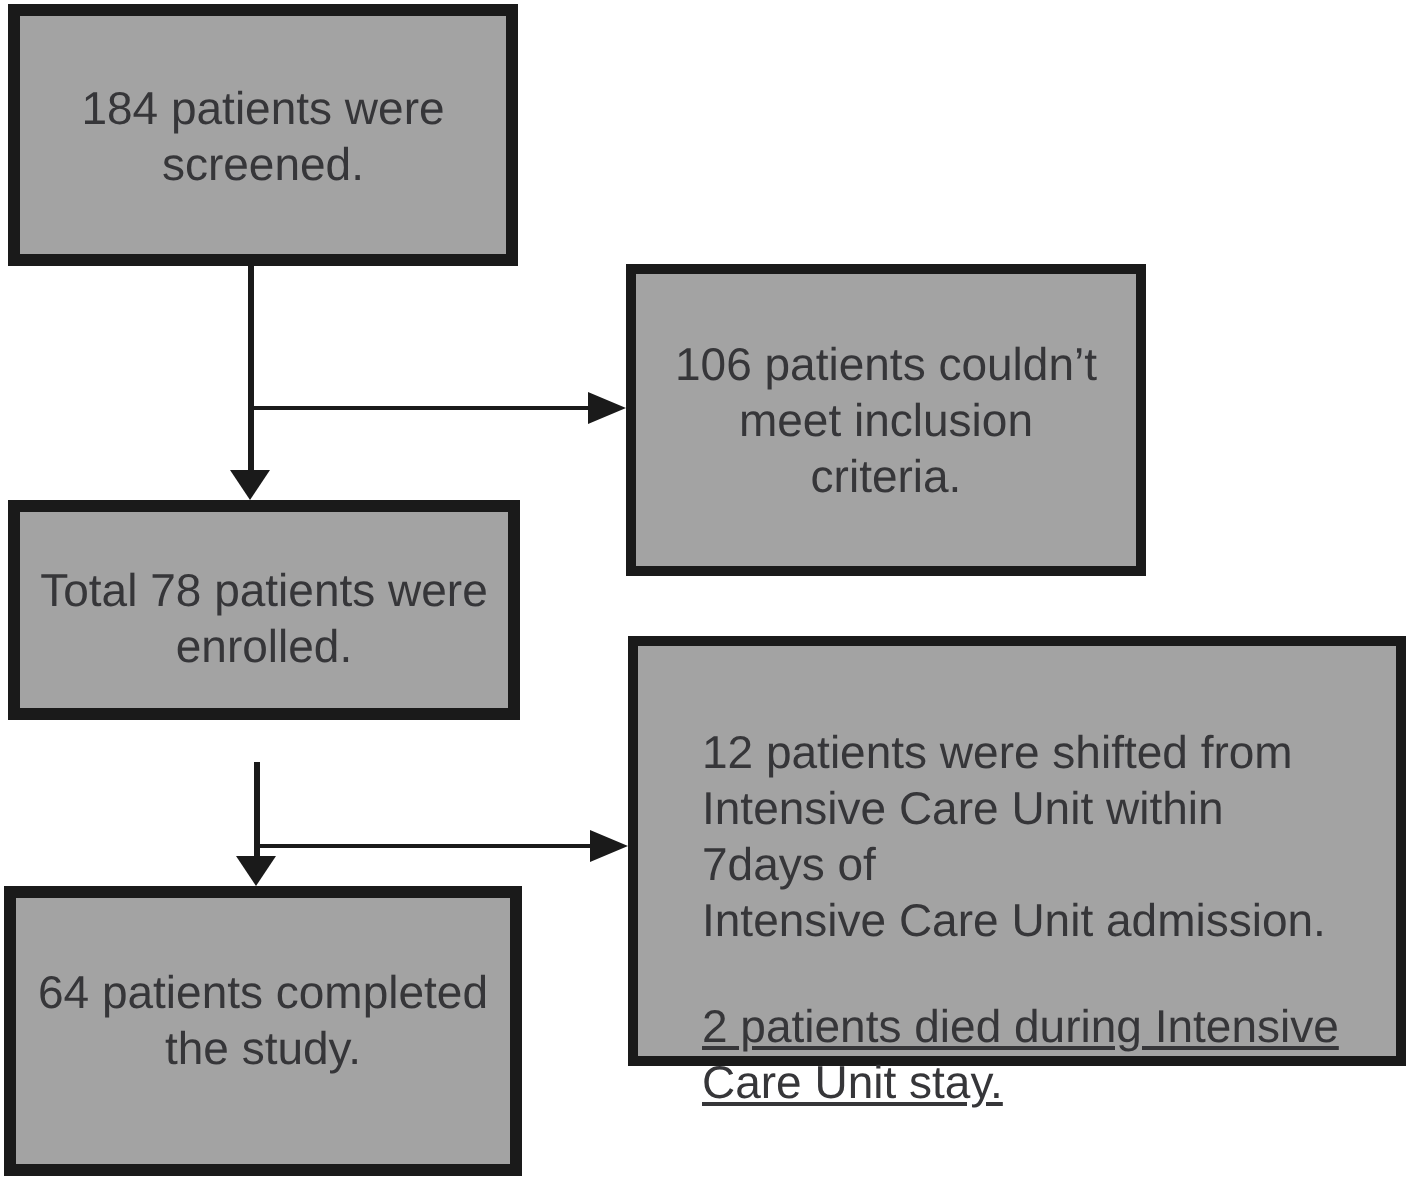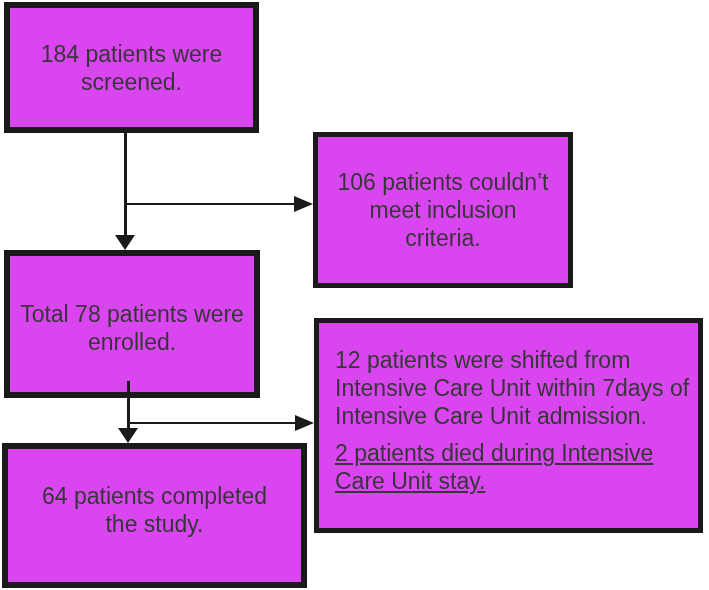--- a/index.html
+++ b/index.html
@@ -14,42 +14,42 @@
     background: var(--bg, #ffffff);
     font-family: "Liberation Sans", "DejaVu Sans", sans-serif;
     color: var(--text, #363639);
     overflow: hidden;
   }
   .box {
     position: absolute;
     box-sizing: border-box;
     border-style: solid;
     border-color: var(--line, #1a1a1a);
-    background: #d946ef;
+    background: #a3a3a3;
     display: flex;
     align-items: center;
     justify-content: center;
     text-align: center;
     font-size: 23px;
     line-height: 28px;
     white-space: pre-line;
   }
   .b1 { left: 4px;   top: 2px;   width: 255px; height: 131px; border-width: 6px; }
   .b2 { left: 313px; top: 132px; width: 260px; height: 156px; border-width: 5px; }
-  .b3 { left: 4px;   top: 250px; width: 256px; height: 148px; border-width: 6px; padding-top: 8px; }
+  .b3 { left: 4px;   top: 250px; width: 256px; height: 110px; border-width: 6px; padding-top: 8px; }
   .b4 {
     left: 314px; top: 318px; width: 389px; height: 215px; border-width: 5px;
     flex-direction: column;
     align-items: flex-start;
     justify-content: flex-start;
     text-align: left;
     padding: 23px 4px 0 16px;
   }
-  .b5 { left: 2px; top: 443px; width: 305px; height: 145px; border-width: 6px; padding-bottom: 12px; }
-  .b4 p { margin: 0; }
+  .b5 { left: 2px; top: 443px; width: 259px; height: 145px; border-width: 6px; padding-bottom: 12px; }
+  .b4 p { margin: 16px; }
   .b4 p + p { margin-top: 9px; text-decoration: underline; }
 
   .cline {
     position: absolute;
     background: var(--line, #1a1a1a);
   }
   .v1 { left: 124px; top: 133px; width: 3px; height: 102px; }
   .h1 { left: 124px; top: 203px; width: 171px; height: 2px; }
   .v2 { left: 127px; top: 381px; width: 3px; height: 47px; }
   .h2 { left: 128px; top: 422px; width: 168px; height: 2px; }

